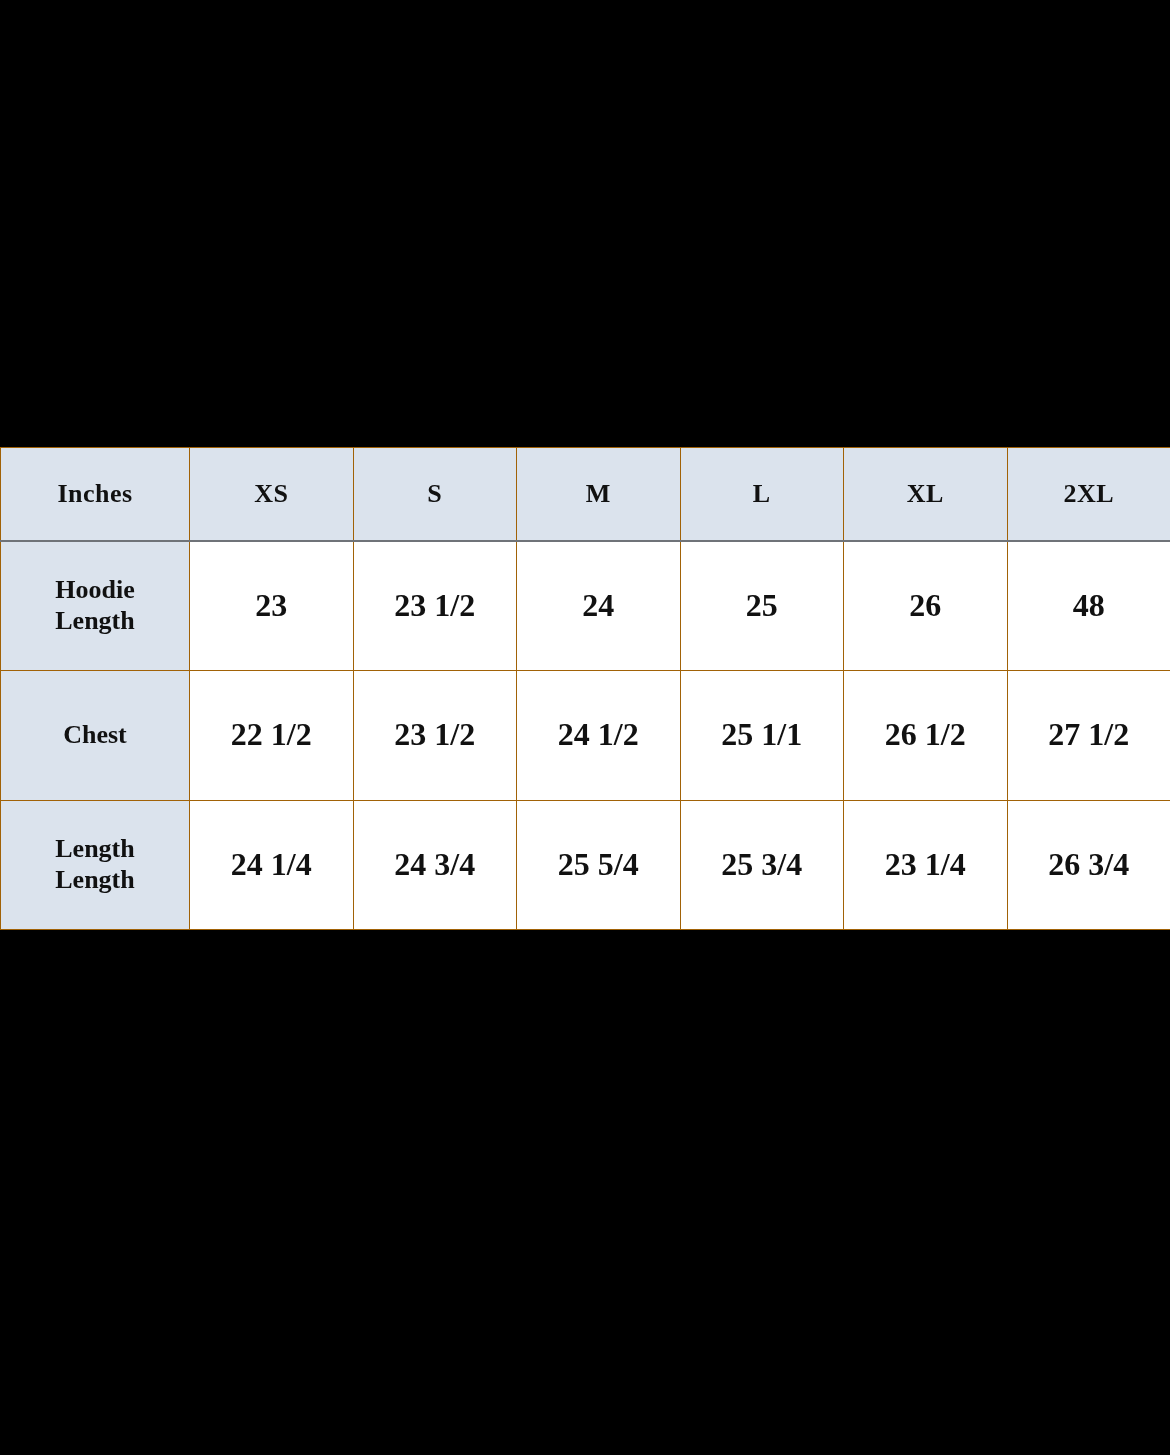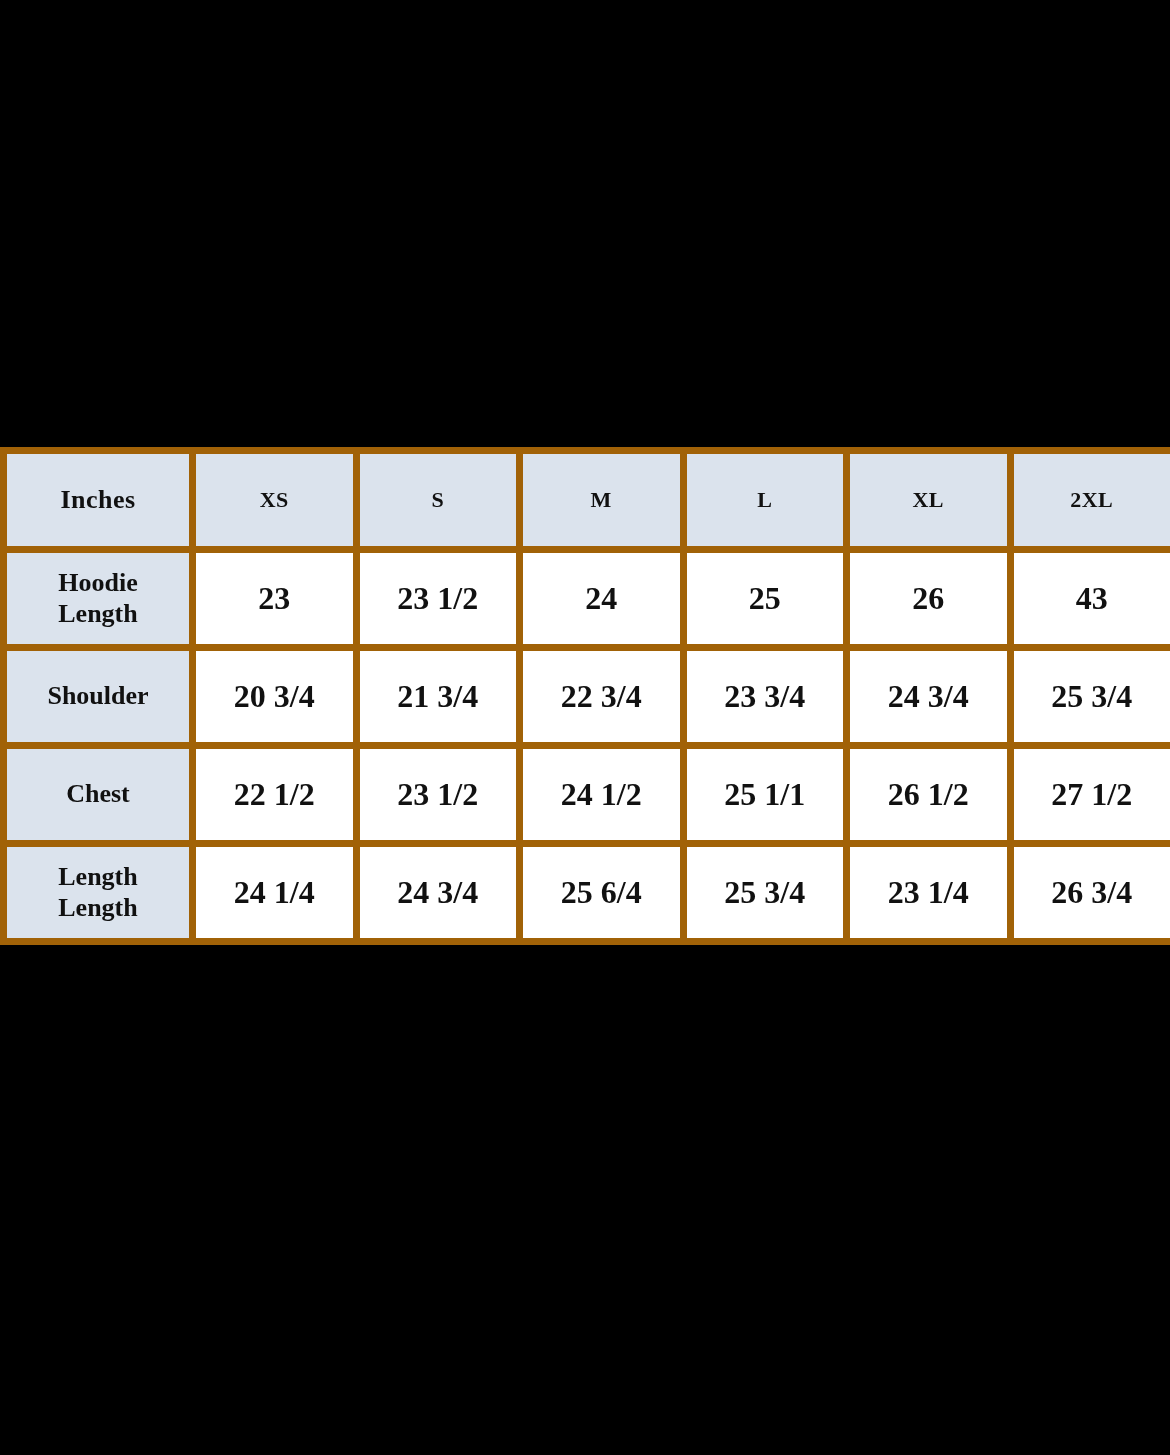--- a/index.html
+++ b/index.html
@@ -34,37 +34,37 @@
   table.size-chart {
     border-collapse: collapse;
     table-layout: fixed;
     width: 1170px;
     height: 483px;
     background: #ffffff;
   }
 
   table.size-chart td,
   table.size-chart th {
-    border: 7px solid #a16207;
+    border: 1px solid #a16207;
     text-align: center;
     vertical-align: middle;
     font-weight: bold;
     color: #111111;
     padding: 2px 0;
     line-height: 1.18;
   }
 
   
   col.c-label { width: 189px; }
   col.c-size  { width: 163.5px; }
 
   
   tr.header-row th {
     background: #dbe3ed;
-    font-size: 22px;
+    font-size: 26px;
     height: 88px;
     letter-spacing: 0.5px;
   }
   tr.header-row th.label-head {
     font-size: 26px;
   }
 
   
   tbody tr { height: 98px; }
 
@@ -117,55 +117,44 @@
         <tr>
           <th class="row-label">
             <span>Hoodie</span><br>
             <span>Length</span>
           </th>
           <td class="value-cell">23</td>
           <td class="value-cell">23 1/2</td>
           <td class="value-cell">24</td>
           <td class="value-cell">25</td>
           <td class="value-cell">26</td>
-          <td class="value-cell">43</td>
+          <td class="value-cell">48</td>
         </tr>
 
-        <tr>
-          <th class="row-label">
-            <span>Shoulder</span>
-          </th>
-          <td class="value-cell">20 3/4</td>
-          <td class="value-cell">21 3/4</td>
-          <td class="value-cell">22 3/4</td>
-          <td class="value-cell">23 3/4</td>
-          <td class="value-cell">24 3/4</td>
-          <td class="value-cell">25 3/4</td>
-        </tr>
 
         <tr>
           <th class="row-label">
             <span>Chest</span>
           </th>
           <td class="value-cell">22 1/2</td>
           <td class="value-cell">23 1/2</td>
           <td class="value-cell">24 1/2</td>
           <td class="value-cell">25 1/1</td>
           <td class="value-cell">26 1/2</td>
           <td class="value-cell">27 1/2</td>
         </tr>
 
         <tr>
           <th class="row-label">
             <span>Length</span><br>
             <span>Length</span>
           </th>
           <td class="value-cell">24 1/4</td>
           <td class="value-cell">24 3/4</td>
-          <td class="value-cell">25 6/4</td>
+          <td class="value-cell">25 5/4</td>
           <td class="value-cell">25 3/4</td>
           <td class="value-cell">23 1/4</td>
           <td class="value-cell">26 3/4</td>
         </tr>
 
       </tbody>
     </table>
   </div>
 </div>
 

